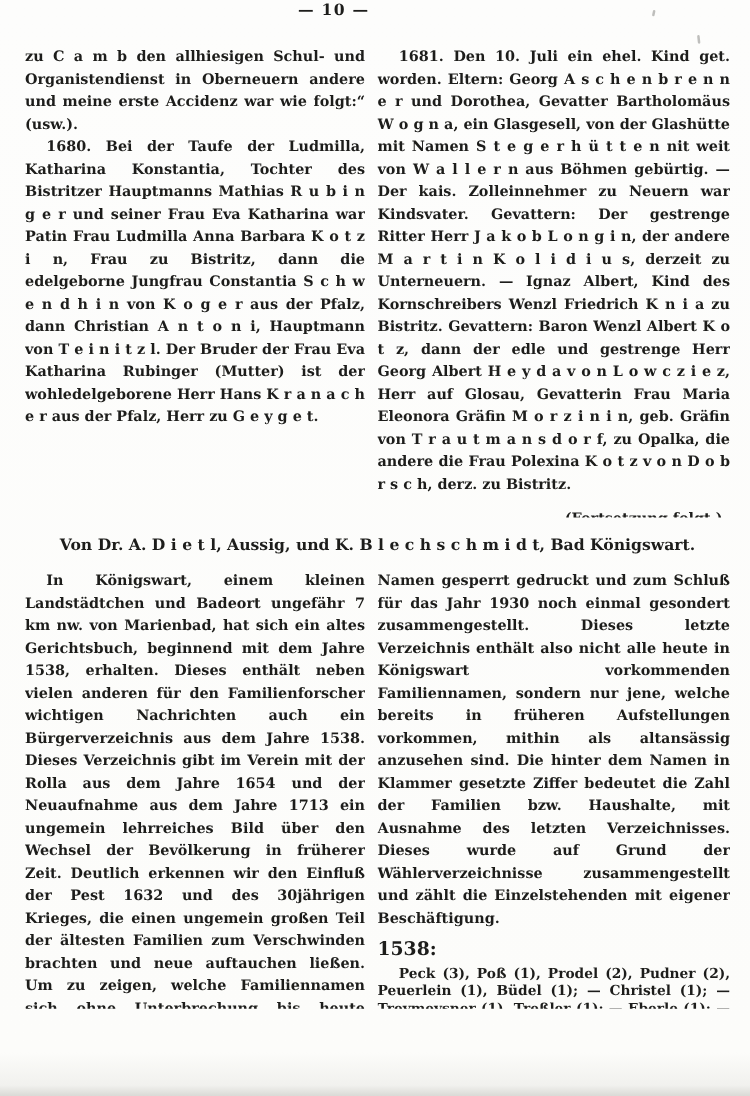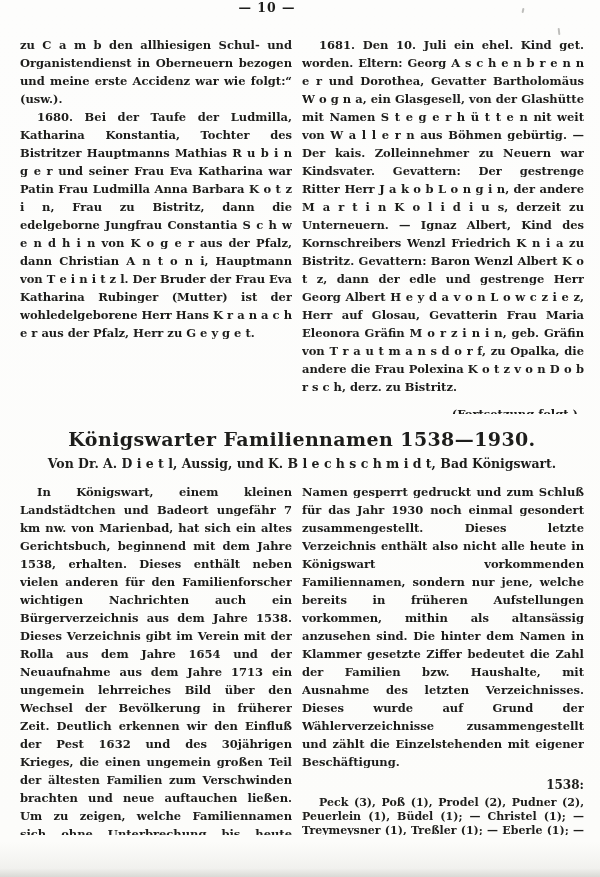--- a/index.html
+++ b/index.html
@@ -48,52 +48,51 @@
   .article-head h1{
     margin:0;
     font-size:19px;
     letter-spacing:.4px;
   }
   .byline{
     margin-top:6px;
     font-size:12.5px;
   }
   .year-heading{
-    text-align:right;
-    font-size:12px;
+    text-align:left;
+    font-size:15px;
     margin:7px 0 4px 0;
   }
   .names{
     font-size:11px !important;
     line-height:14px !important;
   }
 </style>
 </head>
 <body>
 
 <div class="page">
 
   <div class="page-number">— 10 —</div>
   <div class="speck s1"></div>
   <div class="speck s2"></div>
 
   <section class="cols top">
     <div class="col left">
-      <p>zu C a m b den allhiesigen Schul- und Organistendienst in Oberneuern bezogen und meine erste Accidenz war wie folgt:“ (usw.).</p>
+      <p>zu C a m b den allhiesigen Schul- und Organistendienst in Oberneuern andere und meine erste Accidenz war wie folgt:“ (usw.).</p>
       <p class="indent">1680. Bei der Taufe der Ludmilla, Katharina Konstantia, Tochter des Bistritzer Hauptmanns Mathias R u b i n g e r und seiner Frau Eva Katharina war Patin Frau Ludmilla Anna Barbara K o t z i n, Frau zu Bistritz, dann die edelgeborne Jungfrau Constantia S c h w e n d h i n von K o g e r aus der Pfalz, dann Christian A n t o n i, Hauptmann von T e i n i t z l. Der Bruder der Frau Eva Katharina Rubinger (Mutter) ist der wohledelgeborene Herr Hans K r a n a c h e r aus der Pfalz, Herr zu G e y g e t.</p>
 
     </div>
     <div class="col right">
       <p class="indent">1681. Den 10. Juli ein ehel. Kind get. worden. Eltern: Georg A s c h e n b r e n n e r und Dorothea, Gevatter Bartholomäus W o g n a, ein Glasgesell, von der Glashütte mit Namen S t e g e r h ü t t e n nit weit von W a l l e r n aus Böhmen gebürtig. — Der kais. Zolleinnehmer zu Neuern war Kindsvater. Gevattern: Der gestrenge Ritter Herr J a k o b L o n g i n, der andere M a r t i n K o l i d i u s, derzeit zu Unterneuern. — Ignaz Albert, Kind des Kornschreibers Wenzl Friedrich K n i a zu Bistritz. Gevattern: Baron Wenzl Albert K o t z, dann der edle und gestrenge Herr Georg Albert H e y d a v o n L o w c z i e z, Herr auf Glosau, Gevatterin Frau Maria Eleonora Gräfin M o r z i n i n, geb. Gräfin von T r a u t m a n s d o r f, zu Opalka, die andere die Frau Polexina K o t z v o n D o b r s c h, derz. zu Bistritz.</p>
       <p class="continuation">(Fortsetzung folgt.)</p>
     </div>
   </section>
 
   <section class="article-head">
-    <h1>Königswarter Familiennamen 1538—1930.</h1>
     <div class="byline">Von Dr. A. D i e t l, Aussig, und K. B l e c h s c h m i d t, Bad Königswart.</div>
   </section>
 
   <section class="cols bottom">
     <div class="col left">
       <p class="indent">In Königswart, einem kleinen Landstädtchen und Badeort ungefähr 7 km nw. von Marienbad, hat sich ein altes Gerichtsbuch, beginnend mit dem Jahre 1538, erhalten. Dieses enthält neben vielen anderen für den Familienforscher wichtigen Nachrichten auch ein Bürgerverzeichnis aus dem Jahre 1538. Dieses Verzeichnis gibt im Verein mit der Rolla aus dem Jahre 1654 und der Neuaufnahme aus dem Jahre 1713 ein ungemein lehrreiches Bild über den Wechsel der Bevölkerung in früherer Zeit. Deutlich erkennen wir den Einfluß der Pest 1632 und des 30jährigen Krieges, die einen ungemein großen Teil der ältesten Familien zum Verschwinden brachten und neue auftauchen ließen. Um zu zeigen, welche Familiennamen sich ohne Unterbrechung bis heute erhalten haben, wurden die betreffenden</p>
     </div>
     <div class="col right">
       <p>Namen gesperrt gedruckt und zum Schluß für das Jahr 1930 noch einmal gesondert zusammengestellt. Dieses letzte Verzeichnis enthält also nicht alle heute in Königswart vorkommenden Familiennamen, sondern nur jene, welche bereits in früheren Aufstellungen vorkommen, mithin als altansässig anzusehen sind. Die hinter dem Namen in Klammer gesetzte Ziffer bedeutet die Zahl der Familien bzw. Haushalte, mit Ausnahme des letzten Verzeichnisses. Dieses wurde auf Grund der Wählerverzeichnisse zusammengestellt und zählt die Einzelstehenden mit eigener Beschäftigung.</p>
       <div class="year-heading">1538:</div>

